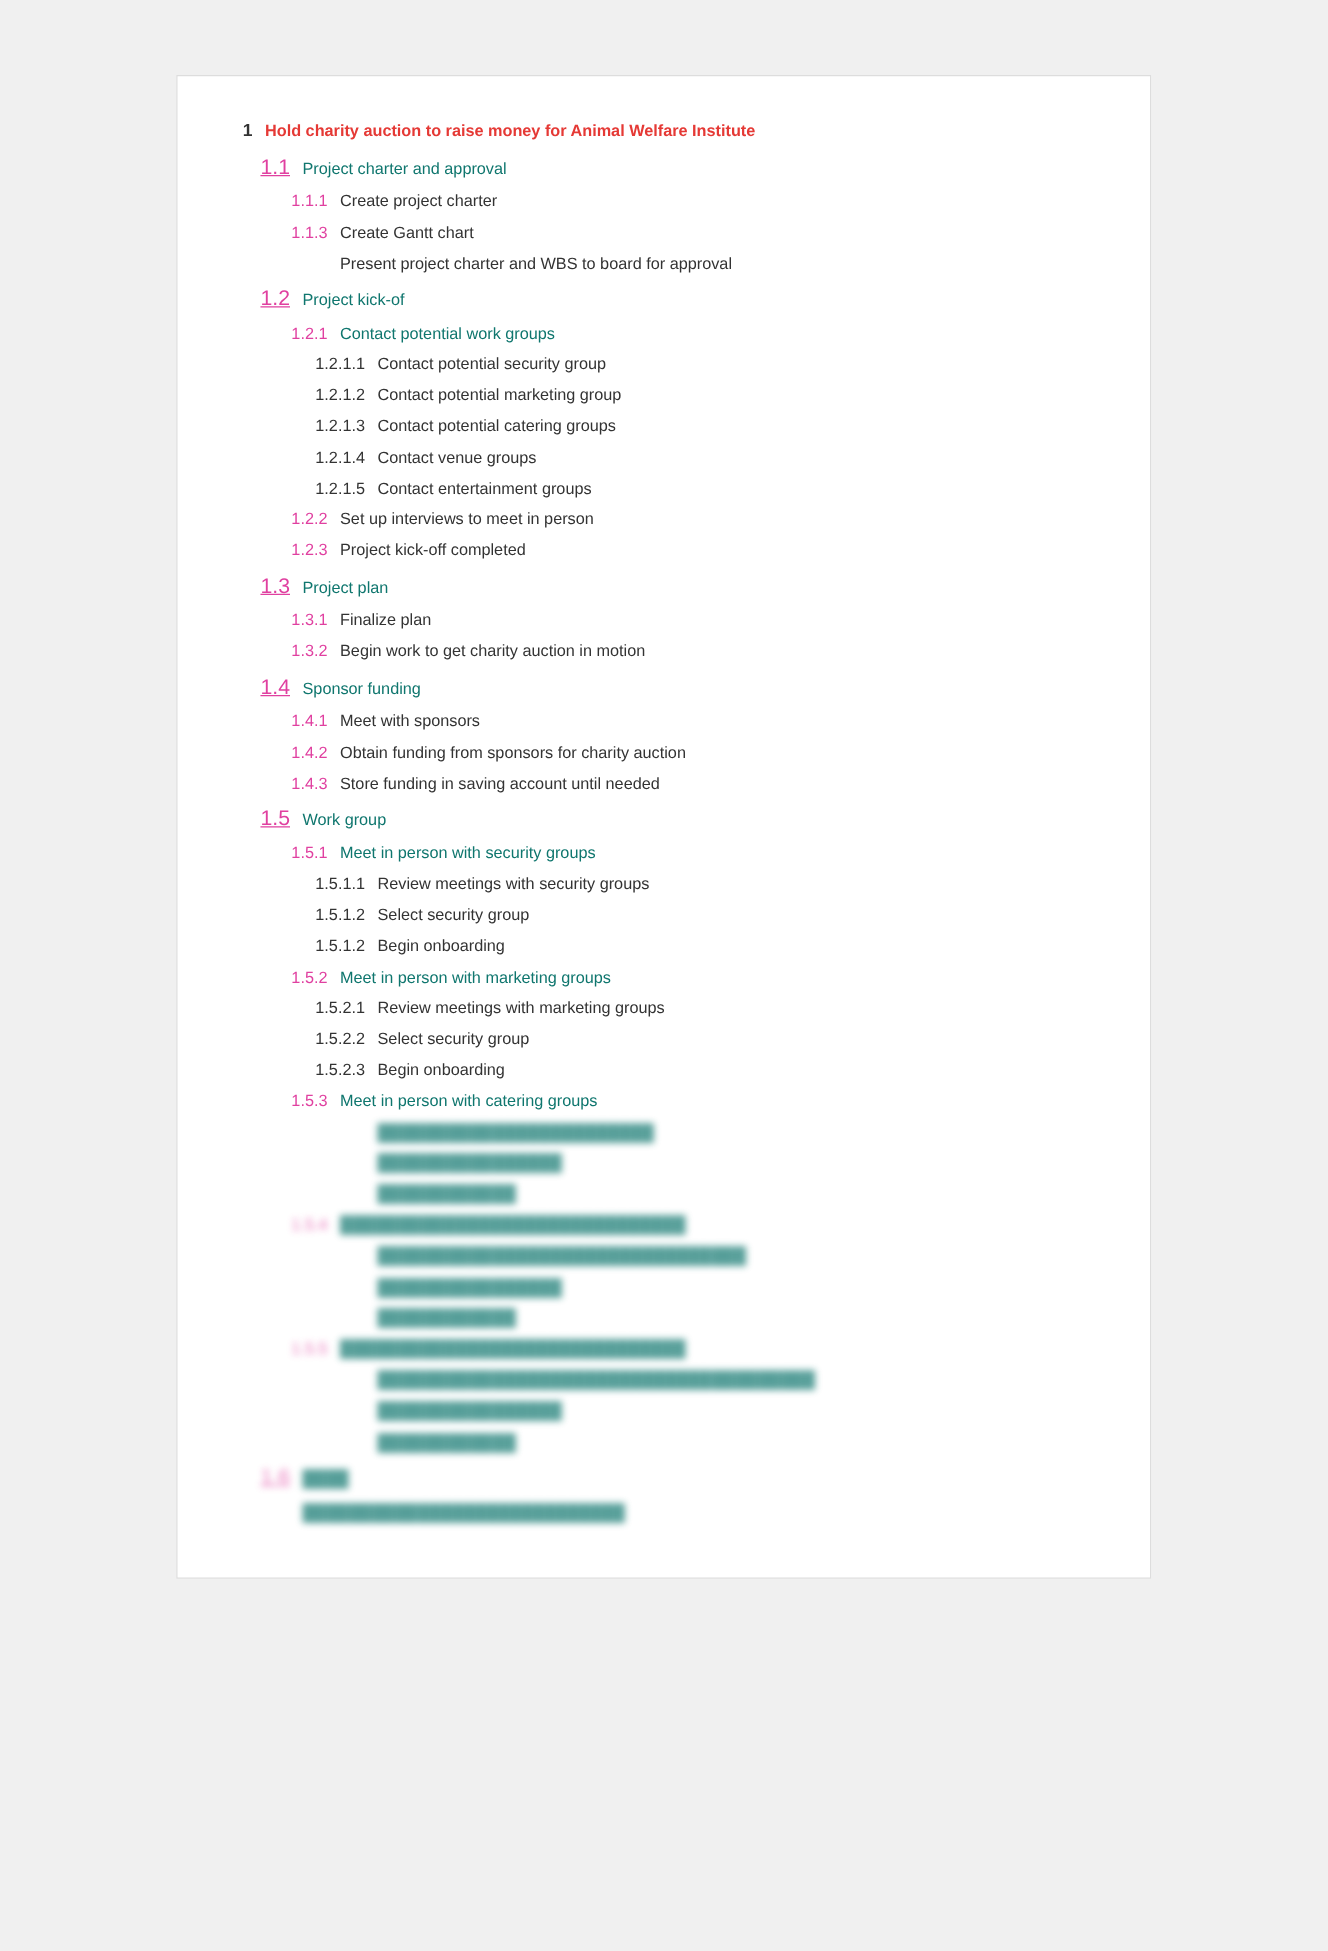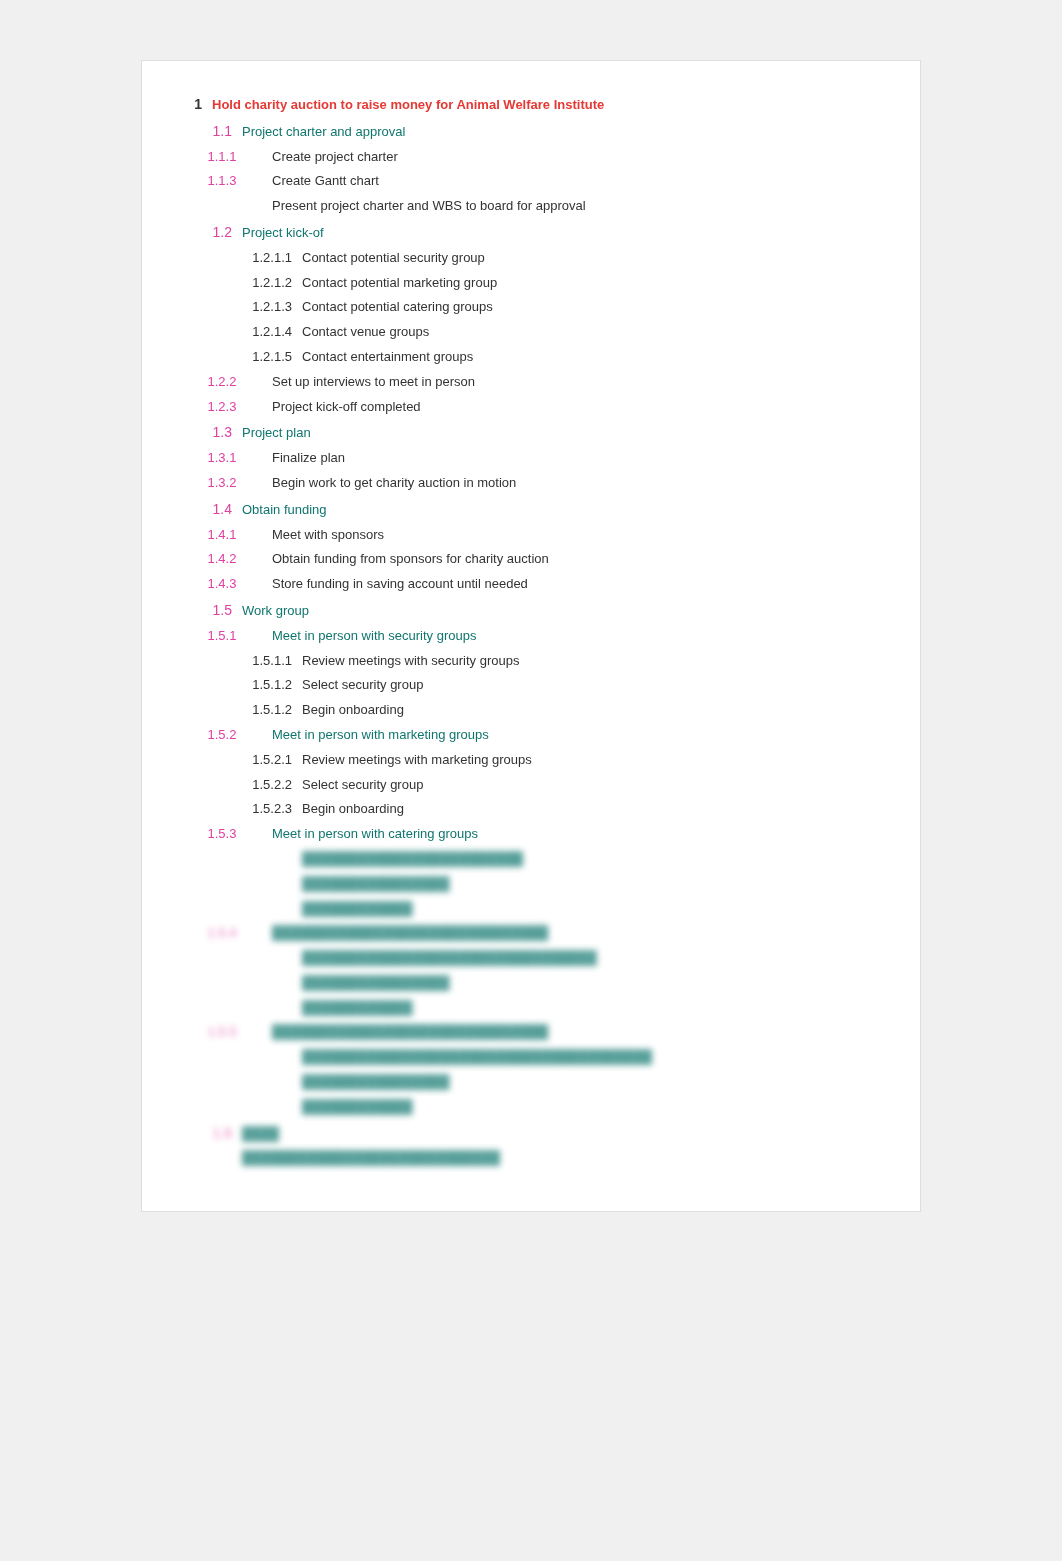--- a/index.html
+++ b/index.html
@@ -27,22 +27,22 @@
       line-height: 1.6;
     }
     .num {
       min-width: 80px;
       font-size: 13px;
       color: #333;
       text-align: right;
       padding-right: 10px;
     }
     .num.level1 { min-width: 30px; font-size: 14px; font-weight: bold; color: #333; }
-    .num.level2 { min-width: 60px; color: #e040a0; font-size: 14px; }
-    .num.level3 { min-width: 90px; color: #e040a0; font-size: 13px; text-align: center; }
+    .num.level2 { min-width: 60px; color: #e040a0; font-size: 17px; text-decoration: underline; }
+    .num.level3 { min-width: 90px; color: #e040a0; font-size: 13px; }
     .num.level4 { min-width: 120px; color: #333; font-size: 13px; }
     .label {
       flex: 1;
       font-size: 13px;
       color: #333;
     }
     .label.pink { color: #0f766e; }
     .label.red { color: #e53935; font-weight: bold; }
     .blurred {
       filter: blur(3px);
@@ -73,20 +73,24 @@
     </div>
     <div class="wbs-row">
       <span class="num level3"></span>
       <span class="label ">Present project charter and WBS to board for approval</span>
     </div>
     <div class="wbs-row">
       <span class="num level2">1.2</span>
       <span class="label pink">Project kick-of</span>
     </div>
     <div class="wbs-row">
+      <span class="num level3">1.2.1</span>
+      <span class="label pink">Contact potential work groups</span>
+    </div>
+    <div class="wbs-row">
       <span class="num level4">1.2.1.1</span>
       <span class="label ">Contact potential security group</span>
     </div>
     <div class="wbs-row">
       <span class="num level4">1.2.1.2</span>
       <span class="label ">Contact potential marketing group</span>
     </div>
     <div class="wbs-row">
       <span class="num level4">1.2.1.3</span>
       <span class="label ">Contact potential catering groups</span>
@@ -114,21 +118,21 @@
     <div class="wbs-row">
       <span class="num level3">1.3.1</span>
       <span class="label ">Finalize plan</span>
     </div>
     <div class="wbs-row">
       <span class="num level3">1.3.2</span>
       <span class="label ">Begin work to get charity auction in motion</span>
     </div>
     <div class="wbs-row">
       <span class="num level2">1.4</span>
-      <span class="label pink">Obtain funding</span>
+      <span class="label pink">Sponsor funding</span>
     </div>
     <div class="wbs-row">
       <span class="num level3">1.4.1</span>
       <span class="label ">Meet with sponsors</span>
     </div>
     <div class="wbs-row">
       <span class="num level3">1.4.2</span>
       <span class="label ">Obtain funding from sponsors for charity auction</span>
     </div>
     <div class="wbs-row">

